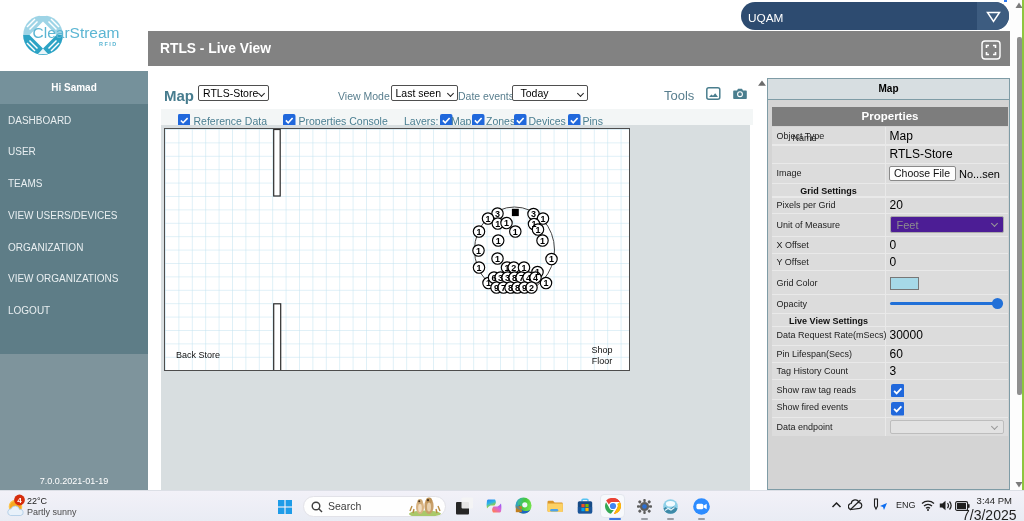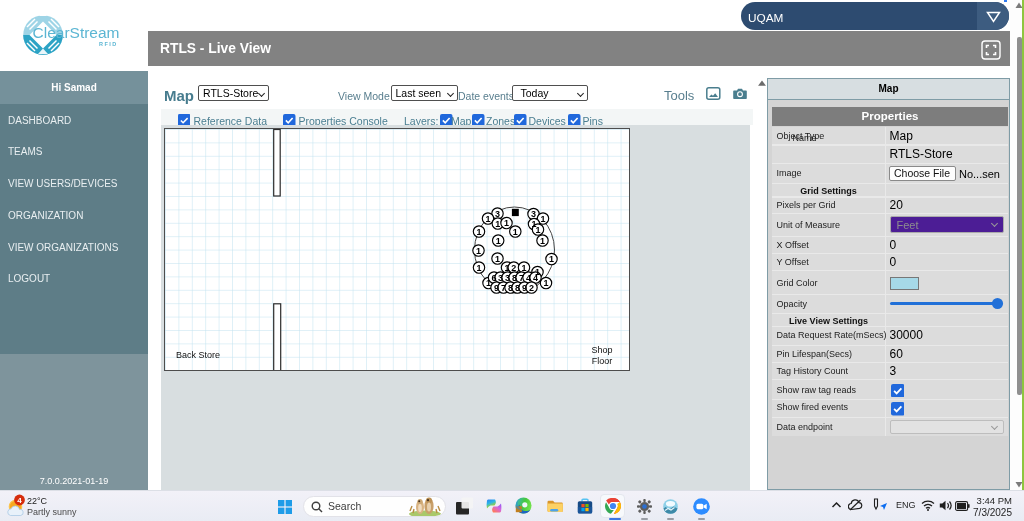--- a/index.html
+++ b/index.html
@@ -36,20 +36,21 @@
     <rect x="19.5" y="0" width="7" height="4" fill="#ffffff"></rect>
     <path d="M18,42 h10 l-5,-5.5 z" fill="#ffffff" opacity="0.9"></path>
     <text x="12.5" y="26" font-size="15.5" fill="#5cb6d3">ClearStream</text>
     <text x="79" y="33.5" font-size="5.5" font-weight="bold" letter-spacing="1.5" fill="#5cb6d3">RFID</text>
   </svg>
 
   <div class="abs" style="left:0;top:71px;width:148px;height:33px;background:#75919b;color:#fff;font-size:10px;font-weight:bold;text-align:center;line-height:33px;">Hi Samad</div>
 
   <div class="abs" style="left:0;top:104px;width:148px;height:250px;background:#5e7d87;color:#e9eff1;font-size:10px;padding-top:10.5px;">
     <div style="padding:0 0 0 8px;height:31.75px;line-height:11px;">DASHBOARD</div>
+    <div style="padding:0 0 0 8px;height:31.75px;line-height:11px;">USER</div>
     <div style="padding:0 12px 0 8px;height:31.75px;line-height:11px;">TEAMS</div>
     <div style="padding:0 0 0 8px;height:31.75px;line-height:11px;">VIEW USERS/DEVICES</div>
     <div style="padding:0 0 0 8px;height:31.75px;line-height:11px;">ORGANIZATION</div>
     <div style="padding:0 0 0 8px;height:31.75px;line-height:11px;">VIEW ORGANIZATIONS</div>
     <div style="padding:0 0 0 8px;height:31.75px;line-height:11px;">LOGOUT</div>
   </div>
 
   <div class="abs" style="left:0;top:354px;width:148px;height:136px;background:#7e949c;"></div>
 
   <div class="abs" style="left:0;top:476px;width:148px;color:#fff;font-size:9px;text-align:center;">7.0.0.2021-01-19</div>
@@ -515,15 +516,15 @@
   </svg>
 
   <svg class="abs" style="left:955px;top:501px;" width="15" height="10" viewBox="0 0 15 10">
     <rect x="0.6" y="0.6" width="12" height="8.8" rx="1.5" fill="none" stroke="#1f1f1f" stroke-width="1.1"></rect>
     <rect x="2" y="2" width="9" height="6" fill="#1f1f1f"></rect>
     <rect x="13" y="3" width="1.6" height="4" rx="0.8" fill="#1f1f1f"></rect>
   </svg>
 
   <div class="abs" style="left:962px;top:495px;width:50px;text-align:right;font-size:9.5px;color:#1f1f1f;">3:44 PM</div>
 
-  <div class="abs" style="left:962px;top:506.5px;width:50px;text-align:right;font-size:10px;color:#1f1f1f;">7/3/2025</div>
+  <div class="abs" style="left:962px;top:506.5px;width:50px;text-align:center;font-size:14px;color:#1f1f1f;">7/3/2025</div>
 
 </div>
 
 </body></html>

